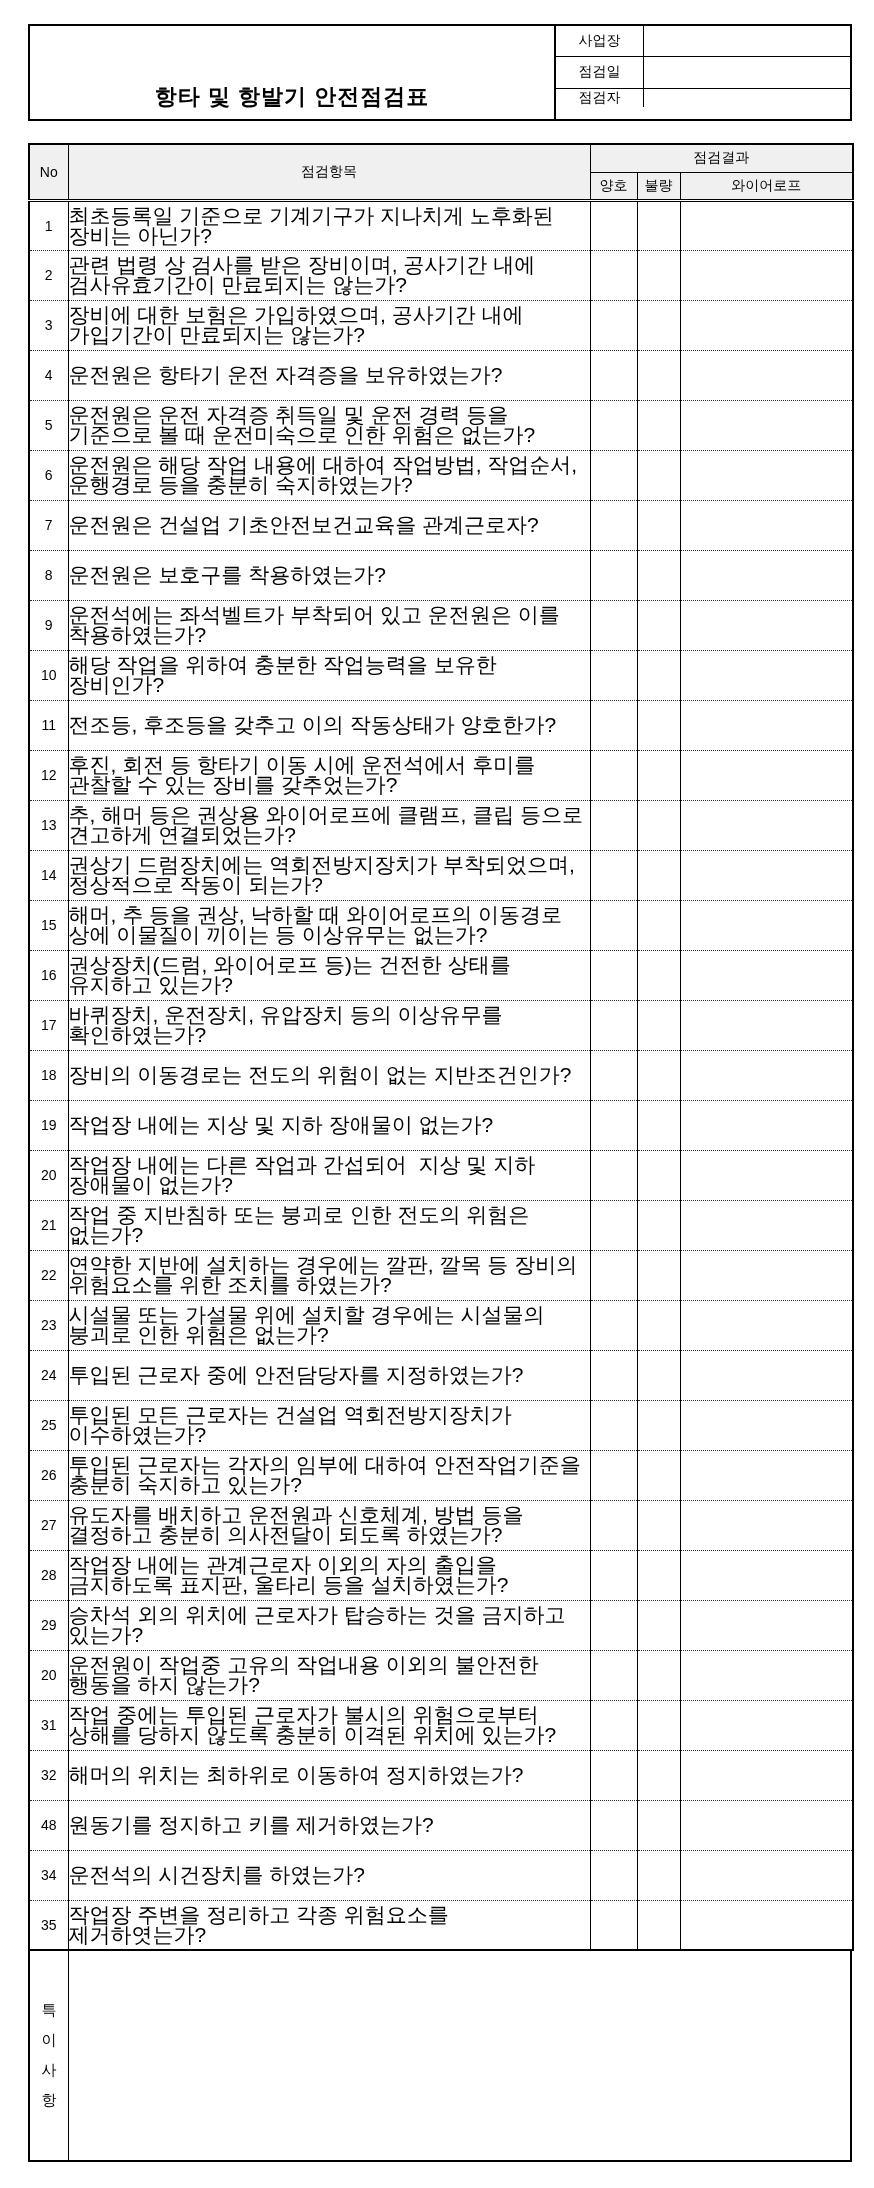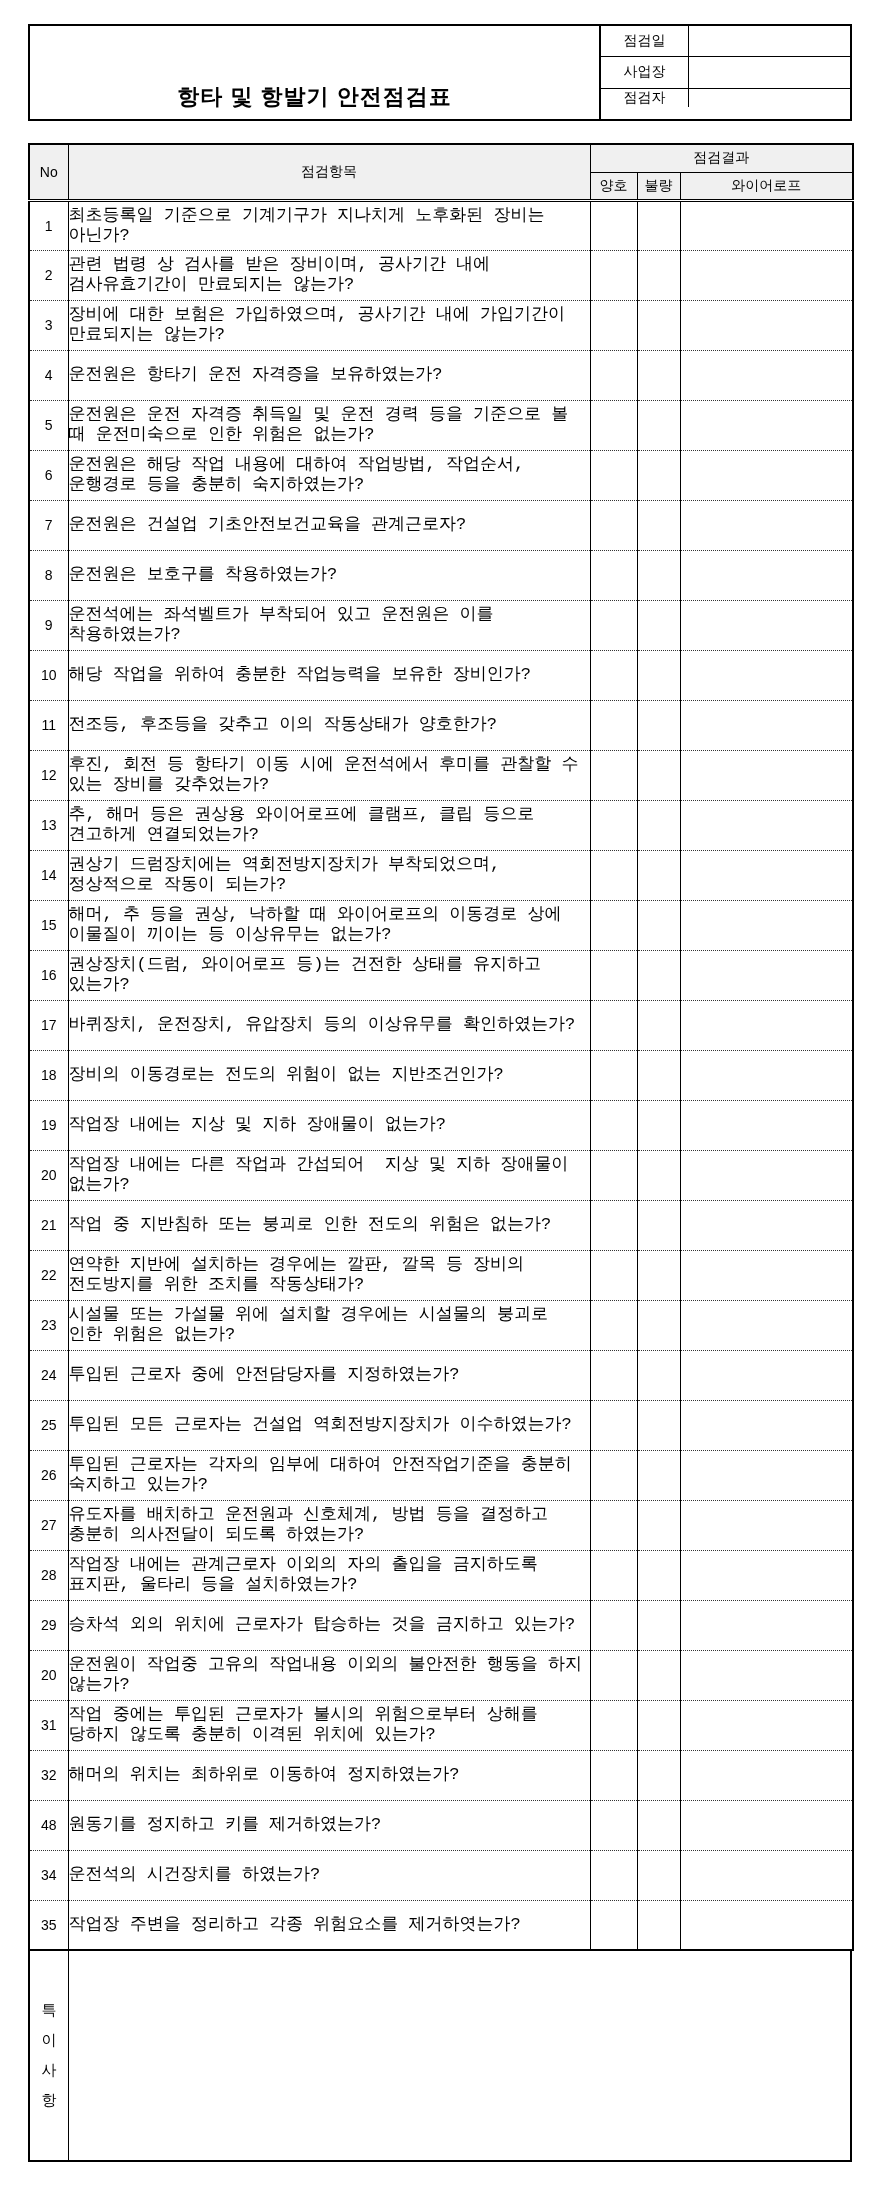--- a/index.html
+++ b/index.html
@@ -8,21 +8,21 @@
     width:874px; height:2188px; background:#ffffff; position:relative;
     font-family:"Liberation Sans", sans-serif; color:#000;
   }
 
   
   .header-box {
     position:absolute; left:28px; top:24px; width:824px; height:97px;
     border:2px solid #000; display:flex;
   }
   .title-cell {
-    width:569px; display:flex; align-items:center; justify-content:center;
+    width:524px; display:flex; align-items:center; justify-content:center;
     font-size:22px; font-weight:bold; letter-spacing:1px;margin-top:48px;
   }
   .fields { flex:1; display:flex; flex-direction:column; border-left:2px solid #000; }
   .field-row { flex:1; display:flex; border-bottom:1px solid #000; }
   .field-row:last-child { border-bottom:none;flex-direction:column; }
   .field-label {
     width:88px; border-right:1px solid #000; display:flex;
     align-items:center; justify-content:center; font-size:14px;
   }
   .field-value { flex:1; }
@@ -46,45 +46,45 @@
   }
   table.checklist thead { border-bottom:3px double #000; }
 
   table.checklist tbody td {
     height:50px; padding:0;
     border-left:1px solid #000; border-right:1px solid #000;
     border-top:1px dotted #333;
   }
   table.checklist tbody tr:first-child td { border-top:none; }
   td.no-cell   { text-align:center; font-size:14px; }
-  td.item-cell { font-size:17px; line-height:20px; padding:3px 6px 3px 5px;
-                 white-space:pre-wrap; word-break:keep-all; vertical-align:middle;font-family:Liberation Mono, monospace; }
+  td.item-cell { font-size:21px; line-height:20px; padding:3px 6px 3px 5px;
+                 white-space:pre-wrap; word-break:keep-all; vertical-align:middle; }
 
   
   .notes-box {
     border:2px solid #000; border-top:none; height:211px; display:flex;
   }
   .notes-label {
     width:39px; border-right:1px solid #000; display:flex; flex-direction:column;
     align-items:center; justify-content:center; gap:11px; font-size:15px;
   }
   .notes-content { flex:1; }
 </style>
 </head>
 <body style="--header-bg: #f0f0f0;">
 
 <div class="header-box">
   <div class="title-cell">항타 및 항발기 안전점검표</div>
   <div class="fields">
     <div class="field-row">
-      <div class="field-label">점검일</div>
+      <div class="field-label">사업장</div>
       <div class="field-value"></div>
     </div>
     <div class="field-row">
-      <div class="field-label">사업장</div>
+      <div class="field-label">점검일</div>
       <div class="field-value"></div>
     </div>
     <div class="field-row">
       <div class="field-label">점검자</div>
       <div class="field-value"></div>
     </div>
   </div>
 </div>
 
 <div class="content">
@@ -272,21 +272,21 @@
   <tr>
     <td class="no-cell">21</td>
     <td class="item-cell">작업 중 지반침하 또는 붕괴로 인한 전도의 위험은 없는가?</td>
     <td></td>
     <td></td>
     <td></td>
   </tr>
 
   <tr>
     <td class="no-cell">22</td>
-    <td class="item-cell">연약한 지반에 설치하는 경우에는 깔판, 깔목 등 장비의 전도방지를 위한 조치를 작동상태가?</td>
+    <td class="item-cell">연약한 지반에 설치하는 경우에는 깔판, 깔목 등 장비의 위험요소를 위한 조치를 하였는가?</td>
     <td></td>
     <td></td>
     <td></td>
   </tr>
 
   <tr>
     <td class="no-cell">23</td>
     <td class="item-cell">시설물 또는 가설물 위에 설치할 경우에는 시설물의 붕괴로 인한 위험은 없는가?</td>
     <td></td>
     <td></td>

